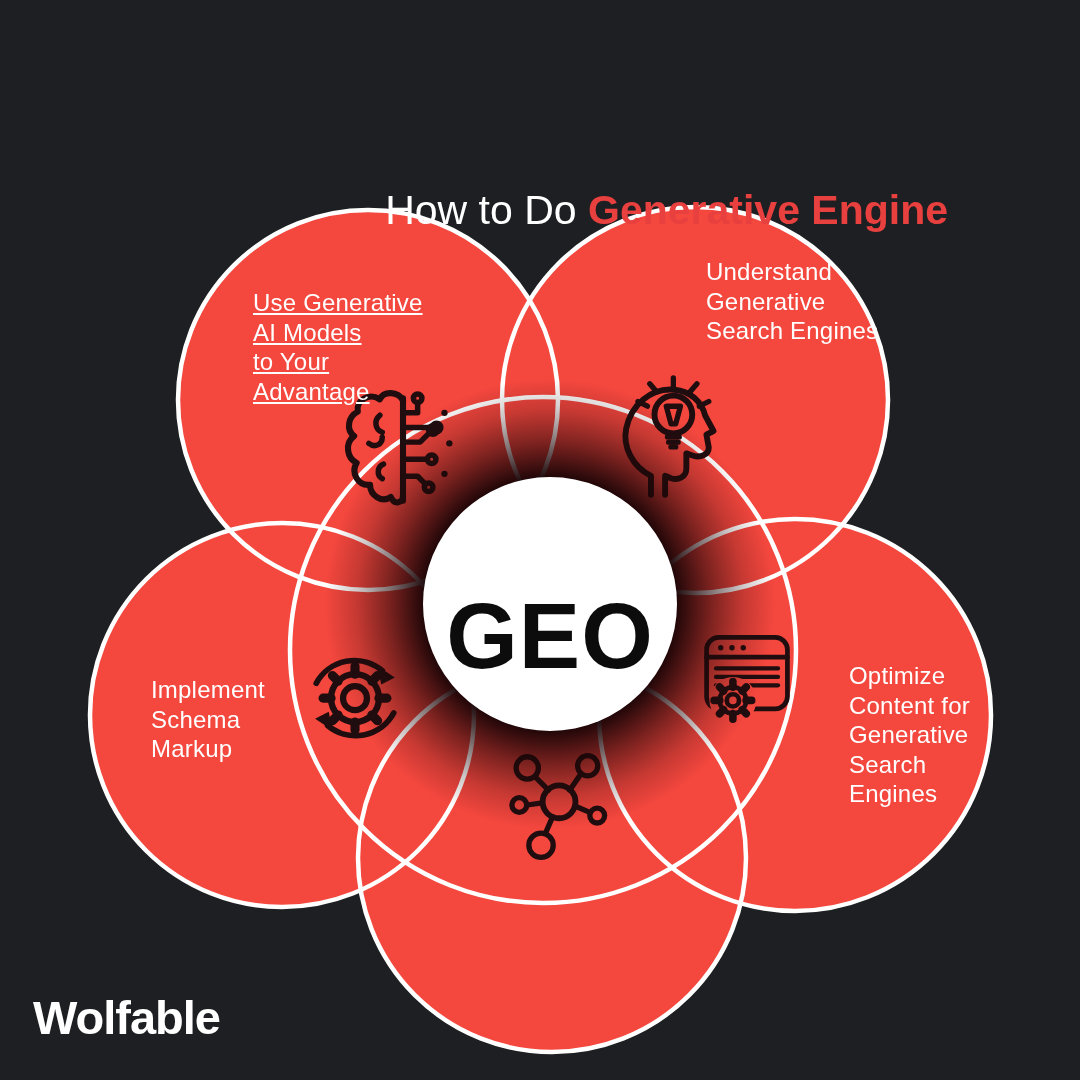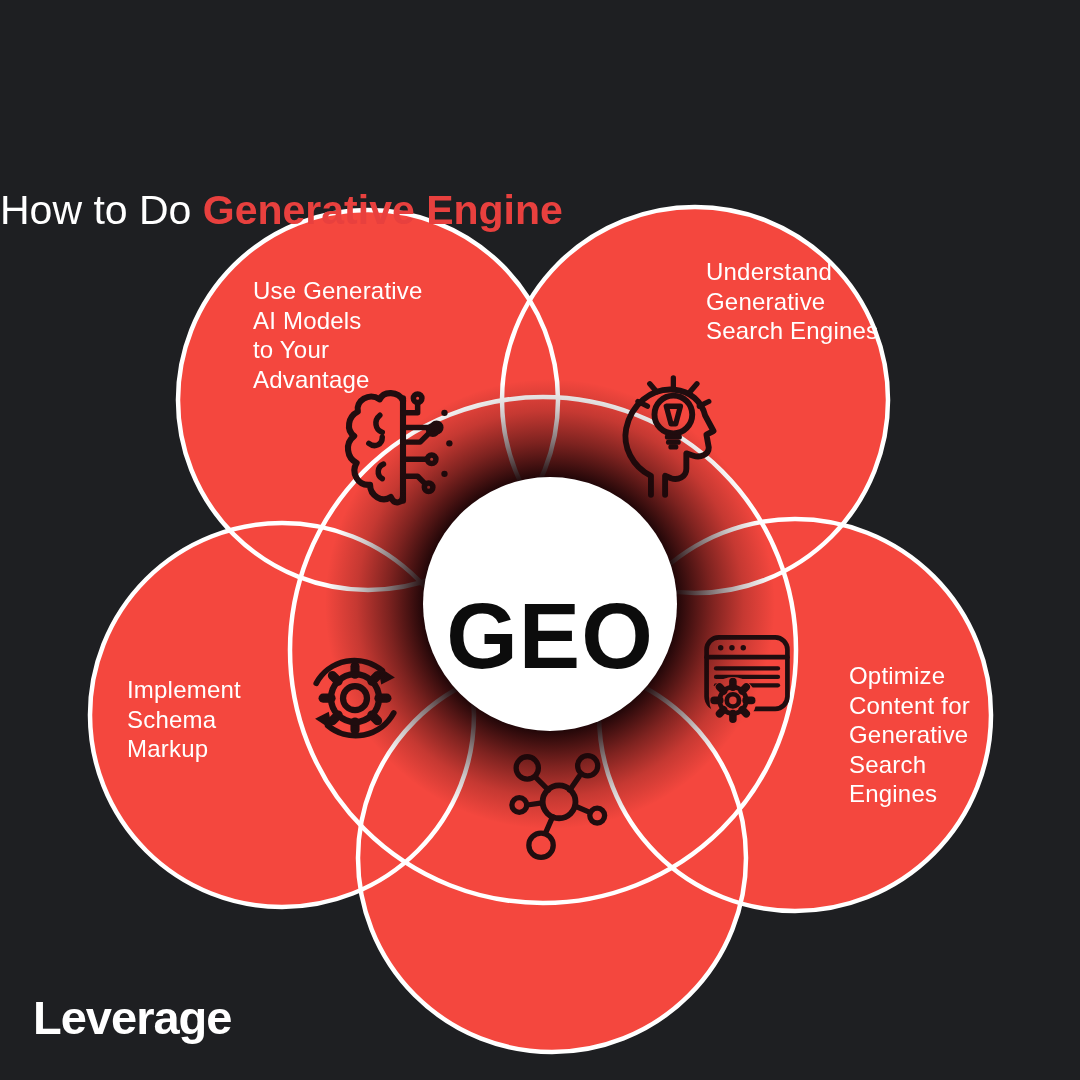--- a/index.html
+++ b/index.html
@@ -20,34 +20,34 @@
   .petal-fill{fill:var(--petal-red);}
   .petal-stroke{fill:none;stroke:var(--text-white);stroke-width:4.5;}
   .icon{stroke:var(--icon-stroke);fill:none;stroke-width:5;stroke-linecap:round;stroke-linejoin:round;}
   .icon .dotf{fill:var(--icon-stroke);stroke:none;}
   .icon .mask{fill:var(--petal-red);stroke:none;}
   .icon .thick{stroke-width:8;}
   .icon .thin{stroke-width:4.5;}
   .icon .head{fill:var(--icon-stroke);stroke:none;}
 
   .title{
-    position:absolute;left:0;top:38px;width:948px;text-align:left;
+    position:absolute;left:0;top:38px;width:948px;text-align:right;
     font-size:41px;line-height:69px;white-space:pre;
   }
   .title .w{color:var(--text-white);font-weight:400;}
   .title .r{color:var(--title-red);font-weight:700;}
 
   .petal-label{
     position:absolute;color:var(--text-white);
     font-size:24px;line-height:29.5px;white-space:pre-line;
     letter-spacing:.2px;
   }
-  .lbl-tl{left:253px;top:276px;}
+  .lbl-tl{left:253px;top:288px;text-decoration:underline;}
   .lbl-tr{left:706px;top:257px;}
-  .lbl-l{left:127px;top:675px;}
+  .lbl-l{left:151px;top:675px;}
   .lbl-r{left:849px;top:661px;}
   .lbl-b{left:489px;top:931px;}
 
   .geo-label{
     position:absolute;left:550px;top:606px;transform:translate(-50%,-50%);
     color:var(--center-text);font-size:92px;font-weight:700;letter-spacing:1px;margin-top:30px;
   }
   .brand{
     position:absolute;left:33px;top:990px;
     color:var(--text-white);font-size:47px;font-weight:700;letter-spacing:-1px;
@@ -195,15 +195,15 @@
 Schema
 Markup</div>
   <div class="petal-label lbl-r">Optimize
 Content for
 Generative
 Search
 Engines</div>
 
   <div class="geo-label">GEO</div>
 
-  <div class="brand">Leverage</div>
+  <div class="brand">Wolfable</div>
 
 </div>
 
 </body></html>

